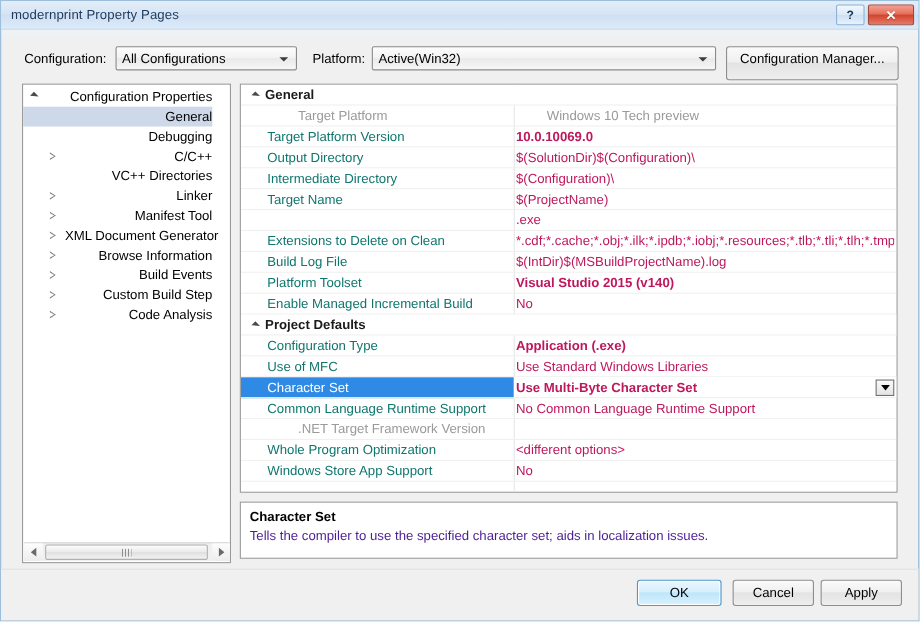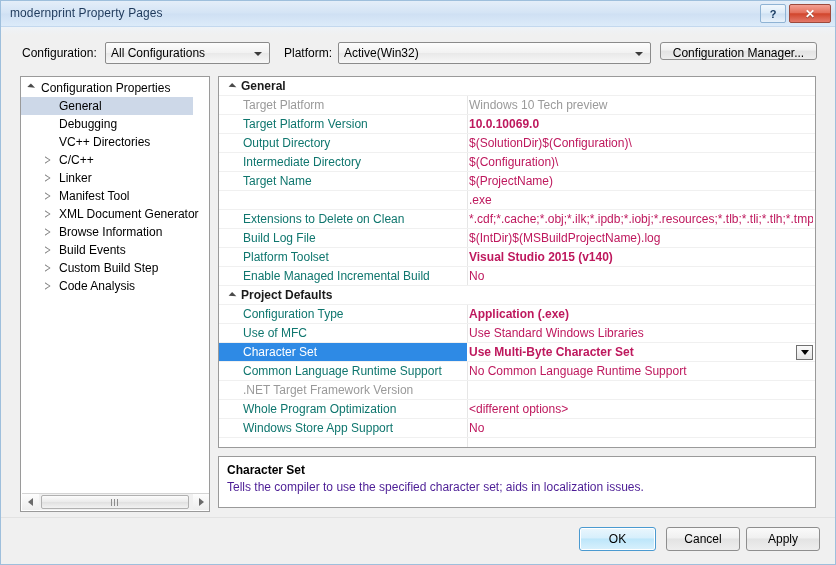--- a/index.html
+++ b/index.html
@@ -135,21 +135,21 @@
     border-left: 4px solid transparent;
     border-right: 4px solid transparent;
     border-top: 4px solid #3b3b3b;
   }
   #combo-configuration { left: 105px; top: 2px; width: 165px; }
   #combo-platform { left: 338px; top: 2px; width: 313px; }
 
   .btn {
     position: absolute;
     box-sizing: border-box;
-    height: 18px;
+    height: 31px;
     border: 1px solid #8e8e8e;
     border-radius: 3px;
     background: linear-gradient(to bottom, #fafafa 0%, #f0f0f0 45%, #e3e3e3 50%, #eeeeee 100%);
     font-family: "Liberation Sans", sans-serif;
     font-size: 12px;
     color: #000;
     text-align: center;
     line-height: 21px;
     cursor: default;
     white-space: nowrap;
@@ -163,20 +163,21 @@
     width: 190px; height: 436px;
     box-sizing: border-box;
     border: 1px solid #9a9a9a;
     background: #ffffff;
     overflow: hidden;
   }
   #tree-list {
     position: absolute;
     left: 0; top: 2px;
     width: 172px;
+    text-align: right;
   }
   .tree-item {
     position: relative;
     height: 18px;
     line-height: 18px;
     font-size: 12px;
     color: #000;
     white-space: nowrap;
     cursor: default;
     padding-left: 0;
@@ -337,21 +338,21 @@
     left: 6px; top: 0;
     width: 14px; height: 19px;
     display: flex; align-items: center; justify-content: center;
   }
   .cat-tw .chev-down {
     width: 0; height: 0;
     border-left: 5px solid transparent;
     border-top: 6px solid #4a4a4a;
     transform: rotate(-45deg);
   }
-  .grow.dim .gname, .grow.dim .gval { color: #9a9a9a; }
+  .grow.dim .gname, .grow.dim .gval { color: #9a9a9a; margin-left: 28px; }
   .grow.boldval .gval { font-weight: bold; }
   .grow.selected .gname {
     background: #2e8ae5;
     color: #ffffff;
     left: 0;
     padding-left: 24px;
     width: 248px;
     box-sizing: border-box;
   }
   .grow.selected .gval { font-weight: bold; }
@@ -475,24 +476,24 @@
     <div class="btn" id="btn-config-manager">Configuration Manager...</div>
   </div>
 
   <div id="tree-panel">
     <div id="tree-list">
         <div class="tree-item depth0"><span class="tw">
             <span class="chev-down"></span>
           </span><span class="tlabel">Configuration Properties</span></div>
         <div class="tree-item depth1 selected"><span class="tw"></span><span class="tlabel">General</span></div>
         <div class="tree-item depth1"><span class="tw"></span><span class="tlabel">Debugging</span></div>
+        <div class="tree-item depth1"><span class="tw">
+            <span class="chev-right"></span>
+          </span><span class="tlabel">C/C++</span></div>
         <div class="tree-item depth1"><span class="tw"></span><span class="tlabel">VC++ Directories</span></div>
-        <div class="tree-item depth1"><span class="tw">
-            <span class="chev-right"></span>
-          </span><span class="tlabel">C/C++</span></div>
         <div class="tree-item depth1"><span class="tw">
             <span class="chev-right"></span>
           </span><span class="tlabel">Linker</span></div>
         <div class="tree-item depth1"><span class="tw">
             <span class="chev-right"></span>
           </span><span class="tlabel">Manifest Tool</span></div>
         <div class="tree-item depth1"><span class="tw">
             <span class="chev-right"></span>
           </span><span class="tlabel">XML Document Generator</span></div>
         <div class="tree-item depth1"><span class="tw">

